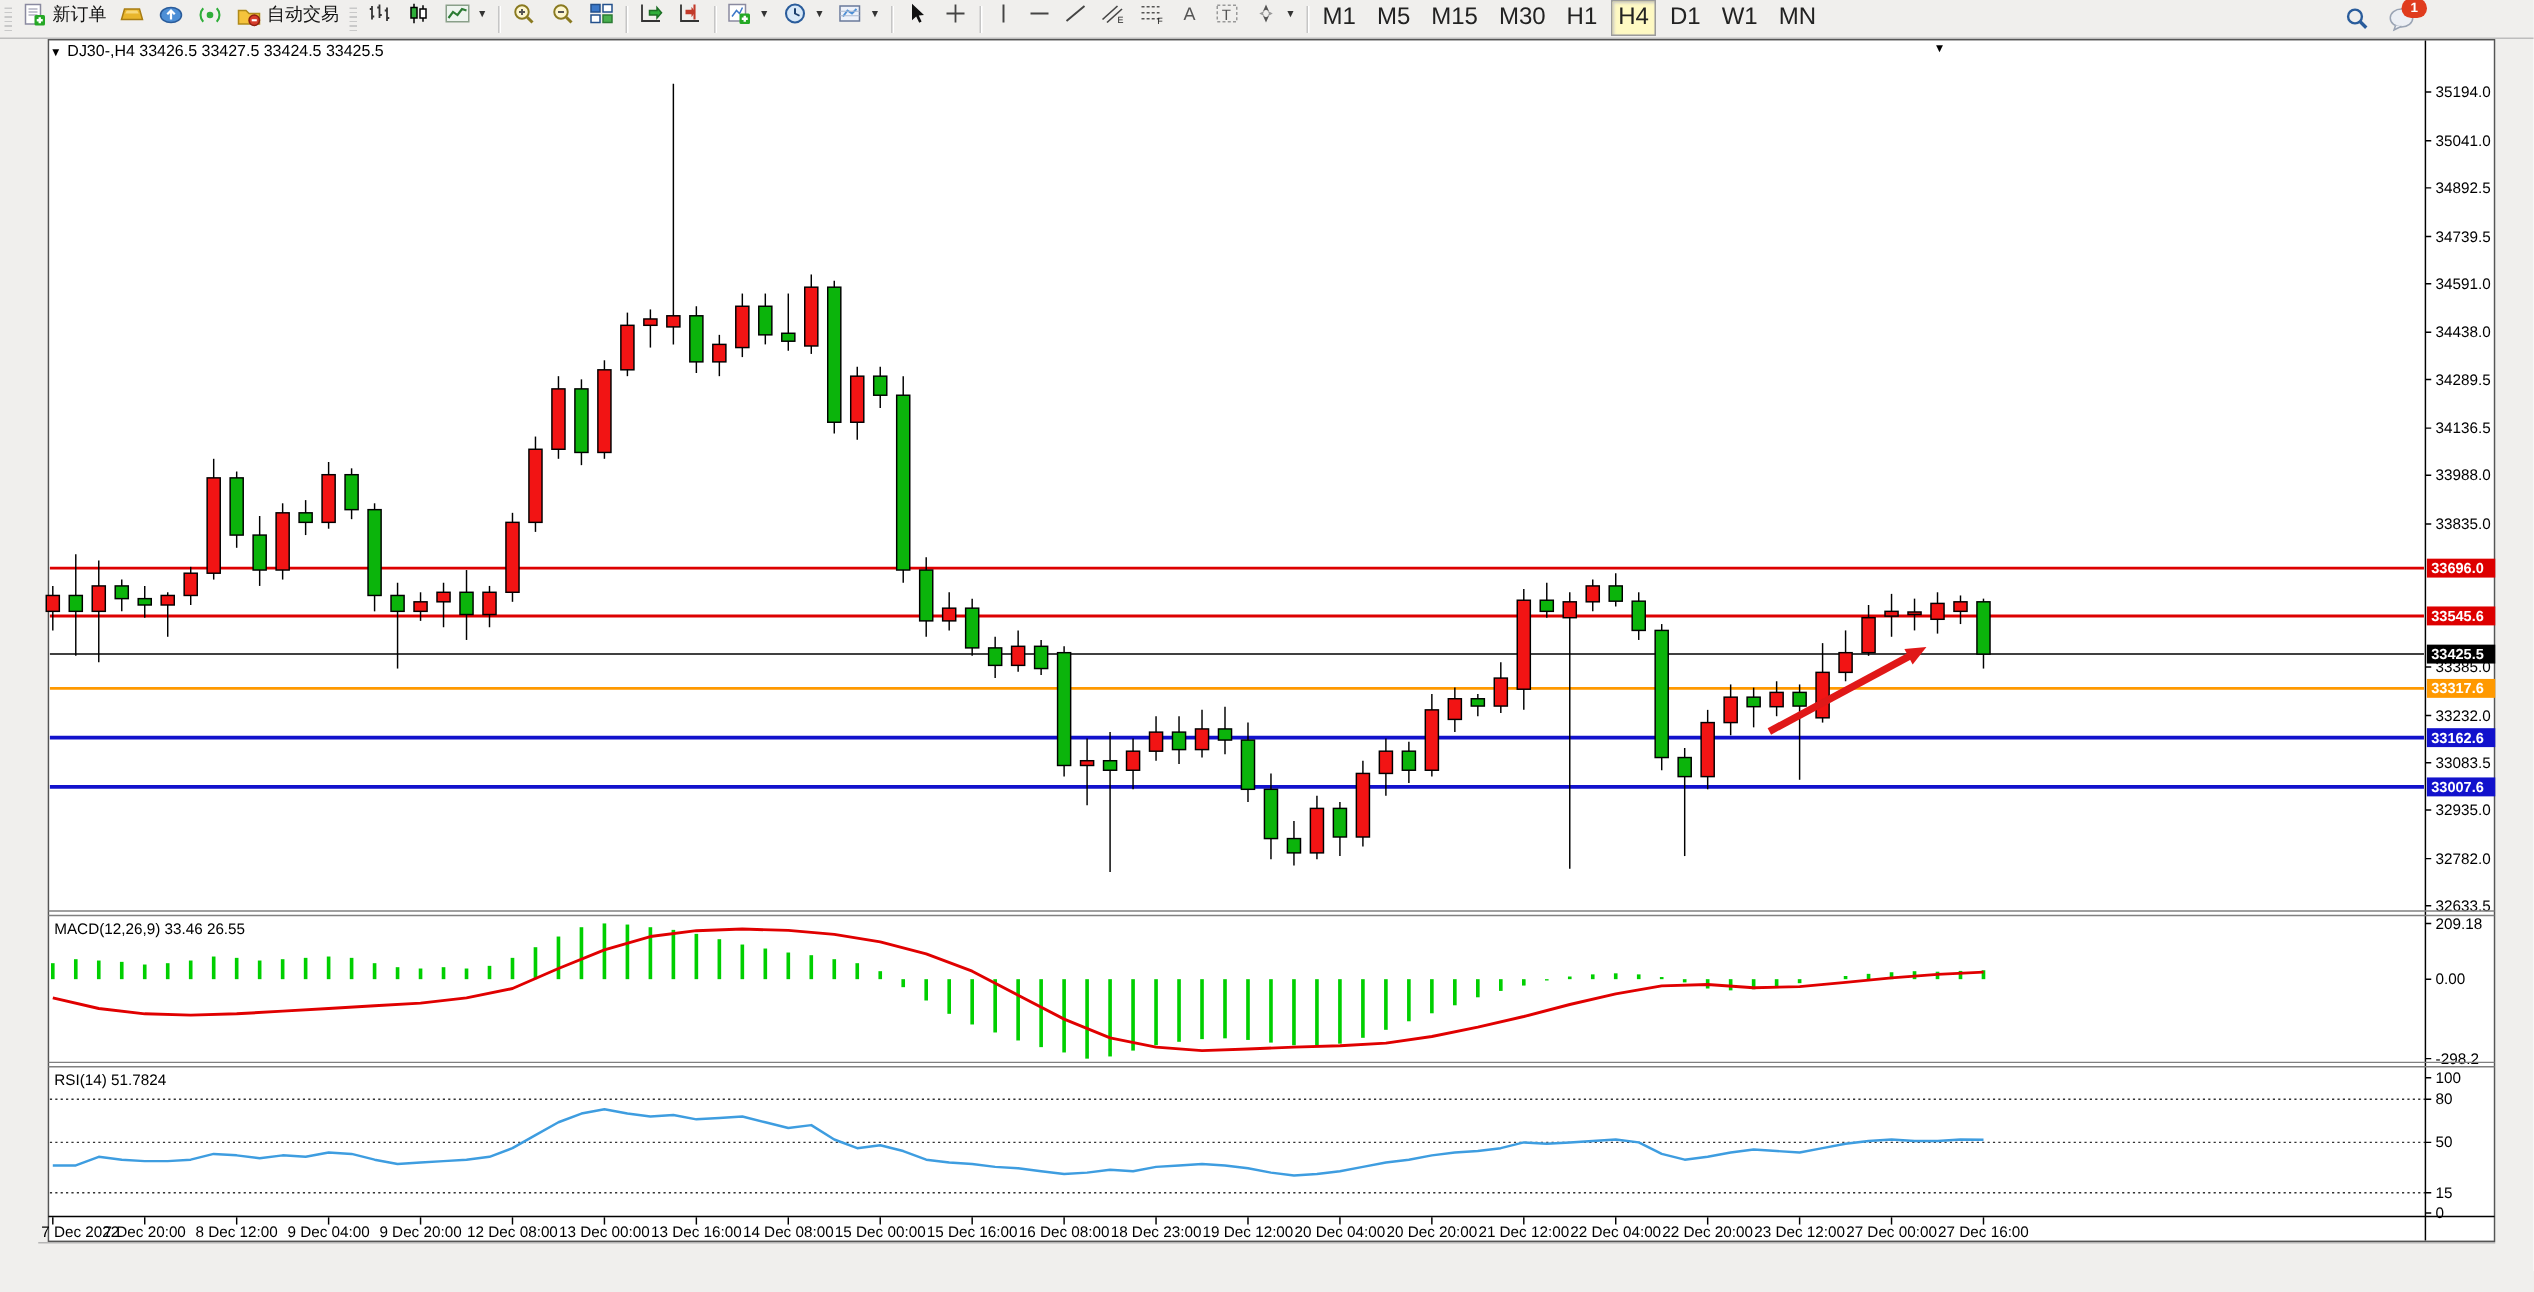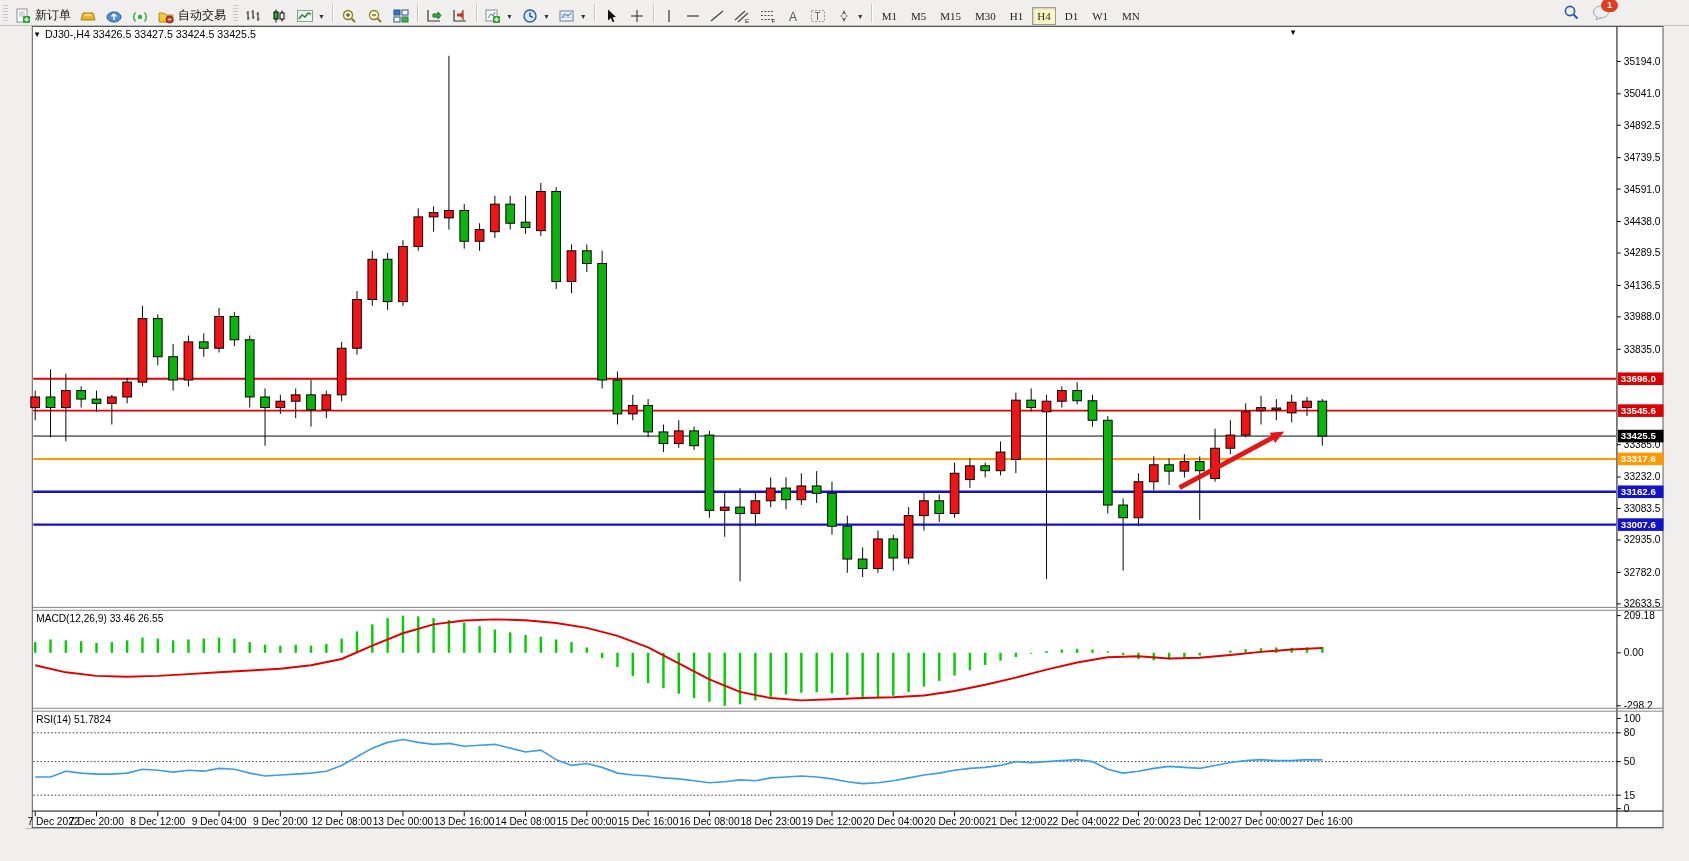--- a/index.html
+++ b/index.html
@@ -2,27 +2,27 @@
 <html><head>
 <meta charset="utf-8">
 <style>
   html,body{margin:0;padding:0;}
   body{width:1689px;height:861px;position:relative;overflow:hidden;
        font-family:"Liberation Sans",sans-serif;background:#f0efed;}
   .toolbar{position:absolute;top:0;left:0;width:1689px;height:25px;background:#f0efed;
            border-bottom:1px solid #bdbdbd;display:flex;align-items:center;}
   .grip{width:5px;height:16px;margin:0 2px 0 3px;
         background:repeating-linear-gradient(to bottom,#c9c9c9 0 1px,transparent 1px 3px);}
-  .tgroup{display:flex;align-items:flex-end;height:100%;}
+  .tgroup{display:flex;align-items:flex-start;height:100%;}
   .tbtn{display:flex;align-items:center;gap:3px;padding:1px 4px;border-radius:2px;cursor:default;}
   .tlabel{font-size:12px;color:#111;white-space:nowrap;}
   .caret{font-size:7px;color:#333;margin-left:1px;}
   .sep{width:1px;height:18px;background:#c6c6c6;margin:0 3px;box-shadow:1px 0 0 #ffffff;}
   .ticon{display:block;}
-  .tf-btn{font-size:11px;color:#222;padding:2px 4px;margin:0 2px;border:1px solid transparent;font-family:Liberation Serif, serif;}
+  .tf-btn{font-size:16px;color:#222;padding:2px 4px;margin:0 2px;border:1px solid transparent;}
   .tf-btn.active{border:1px solid #9b9b9b;background:#fef9c3;box-shadow:inset 1px 1px 2px #c9c7c4;}
   .right-icons{margin-left:auto;display:flex;align-items:center;gap:12px;padding-right:78px;}
   .chat-wrap{position:relative;}
   .chat-badge{position:absolute;top:-5px;right:-7px;min-width:13px;height:13px;border-radius:7px;
               background:#e03c1e;color:#fff;font-size:9px;font-weight:bold;text-align:center;
               line-height:13px;padding:0 2px;}
   #chart-svg{position:absolute;left:0;top:26px;}
   text{font-family:"Liberation Sans",sans-serif;}
 </style>
 </head>

